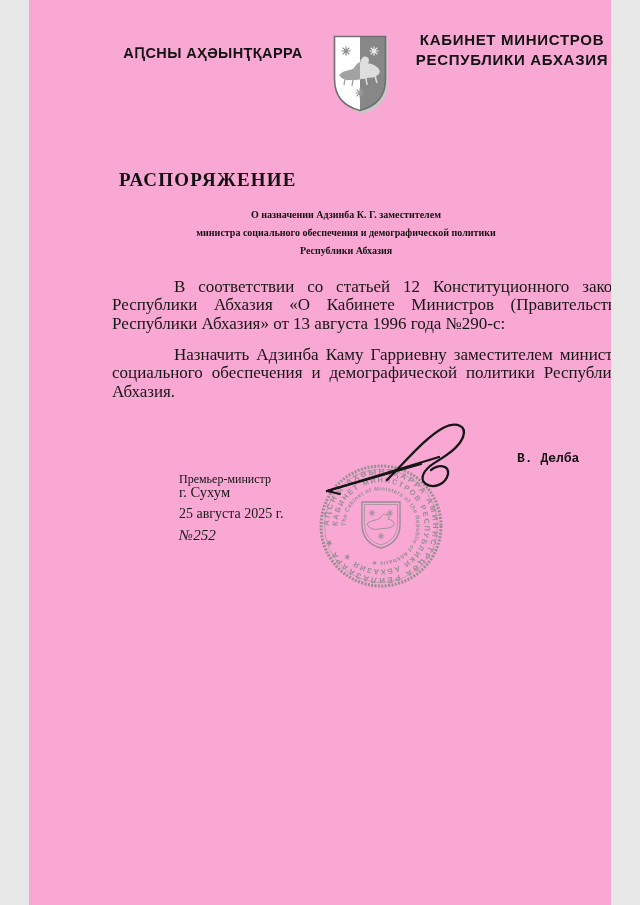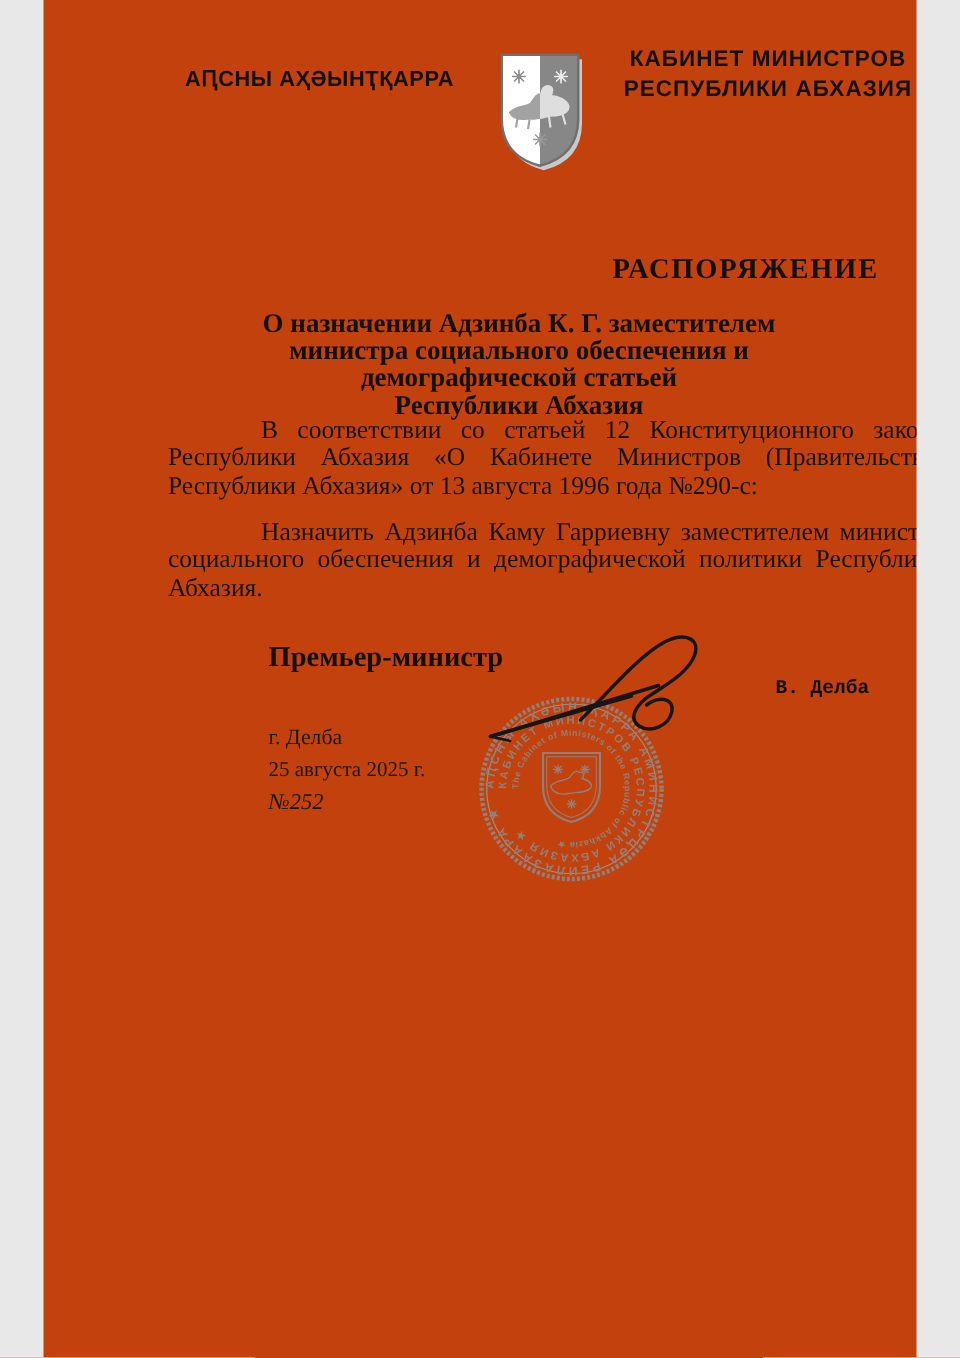--- a/index.html
+++ b/index.html
@@ -1,48 +1,48 @@
 <!DOCTYPE html>
 <html><head>
 <meta charset="utf-8">
 <style>
   html,body{margin:0;padding:0;background:#e8e8e8;}
   .page{
-    position:relative;width:582px;height:905px;background:#c2410c;
+    position:relative;width:582px;height:905px;background:#f9a8d4;
     margin:0 auto;overflow:hidden;
     font-family:"Liberation Serif", serif;color:#1a1a1a;
   }
   
   .letterhead{position:absolute;top:0;left:0;width:100%;height:120px;}
   .org{
     position:absolute;text-align:center;
     font-family:"Liberation Sans", sans-serif;font-weight:bold;color:#121212;
   }
   .org-left{left:70px;top:44px;width:228px;font-size:14.5px;line-height:18.5px;letter-spacing:0.4px;}
   .org-right{left:378px;top:30px;width:210px;font-size:15px;line-height:19.5px;letter-spacing:0.7px;}
   .emblem{position:absolute;left:304px;top:35px;}
   
   .doc-title{
-    position:absolute;left:90px;right:25px;top:169px;text-align:right;
+    position:absolute;left:90px;right:25px;top:169px;text-align:left;
     font-size:19px;font-weight:bold;letter-spacing:1.2px;color:#111;
   }
   .doc-subject{
     position:absolute;left:90px;right:38px;top:206px;text-align:center;
-    font-size:18px;font-weight:bold;line-height:18.2px;color:#111;
+    font-size:10px;font-weight:bold;line-height:18.2px;color:#111;
   }
   
   .body-para{
     position:absolute;left:83px;width:517px;margin:0;
     font-size:17px;line-height:18.3px;text-align:justify;text-indent:62px;
     color:#151515;
   }
   .p1{top:278px;}
   .p2{top:346px;}
   
-  .sig-title{position:absolute;left:150px;top:428px;font-size:19px;font-weight:bold;color:#111;}
+  .sig-title{position:absolute;left:150px;top:472px;font-size:12px;font-weight:normal;color:#111;}
   .sig-name{position:absolute;left:488px;top:451px;font-size:13px;font-weight:bold;color:#111;font-family:Liberation Mono, monospace;}
   .sig-place{position:absolute;left:150px;top:484px;font-size:14.5px;}
   .sig-date{position:absolute;left:150px;top:506px;font-size:14px;}
   .sig-number{position:absolute;left:150px;top:527px;font-size:15px;font-style:italic;}
   
   .seal{position:absolute;left:288px;top:462px;opacity:0.88;}
   .seal text{
     font-family:"Liberation Sans", sans-serif;font-weight:bold;fill:#8a8a8a;
   }
   .autograph{position:absolute;left:288px;top:416px;}
@@ -88,30 +88,30 @@
 
     <div class="org org-right">
       <div>КАБИНЕТ МИНИСТРОВ</div>
       <div>РЕСПУБЛИКИ АБХАЗИЯ</div>
     </div>
   </header>
 
   <div class="doc-title">РАСПОРЯЖЕНИЕ</div>
   <div class="doc-subject">
     <div>О назначении Адзинба К. Г. заместителем</div>
-    <div>министра социального обеспечения и демографической статьей</div>
+    <div>министра социального обеспечения и демографической политики</div>
     <div>Республики Абхазия</div>
   </div>
 
   <p class="body-para p1">В соответствии со статьей 12 Конституционного закона Республики Абхазия «О Кабинете Министров (Правительстве) Республики Абхазия» от 13 августа 1996 года №290-с:</p>
   <p class="body-para p2">Назначить Адзинба Каму Гарриевну заместителем министра социального обеспечения и демографической политики Республики Абхазия.</p>
 
   <div class="sig-title">Премьер-министр</div>
   <div class="sig-name">В. Делба</div>
-  <div class="sig-place">г. Делба</div>
+  <div class="sig-place">г. Сухум</div>
   <div class="sig-date">25 августа 2025 г.</div>
   <div class="sig-number">№252</div>
 
   <svg class="seal" width="128" height="128" viewBox="0 0 128 128" aria-hidden="true">
     <defs>
       <path id="ringOuter" d="M 12 64 A 52 52 0 1 1 116 64 A 52 52 0 1 1 12 64"></path>
       <path id="ringMiddle" d="M 20.5 64 A 43.5 43.5 0 1 1 107.5 64 A 43.5 43.5 0 1 1 20.5 64"></path>
       <path id="ringInner" d="M 28.5 64 A 35.5 35.5 0 1 1 99.5 64 A 35.5 35.5 0 1 1 28.5 64"></path>
       <g id="sealStar">
         <path d="M0 -3.2 V3.2 M-3.2 0 H3.2 M-2.3 -2.3 L2.3 2.3 M-2.3 2.3 L2.3 -2.3" fill="none" stroke="#8a8a8a" stroke-width="0.9"></path>

